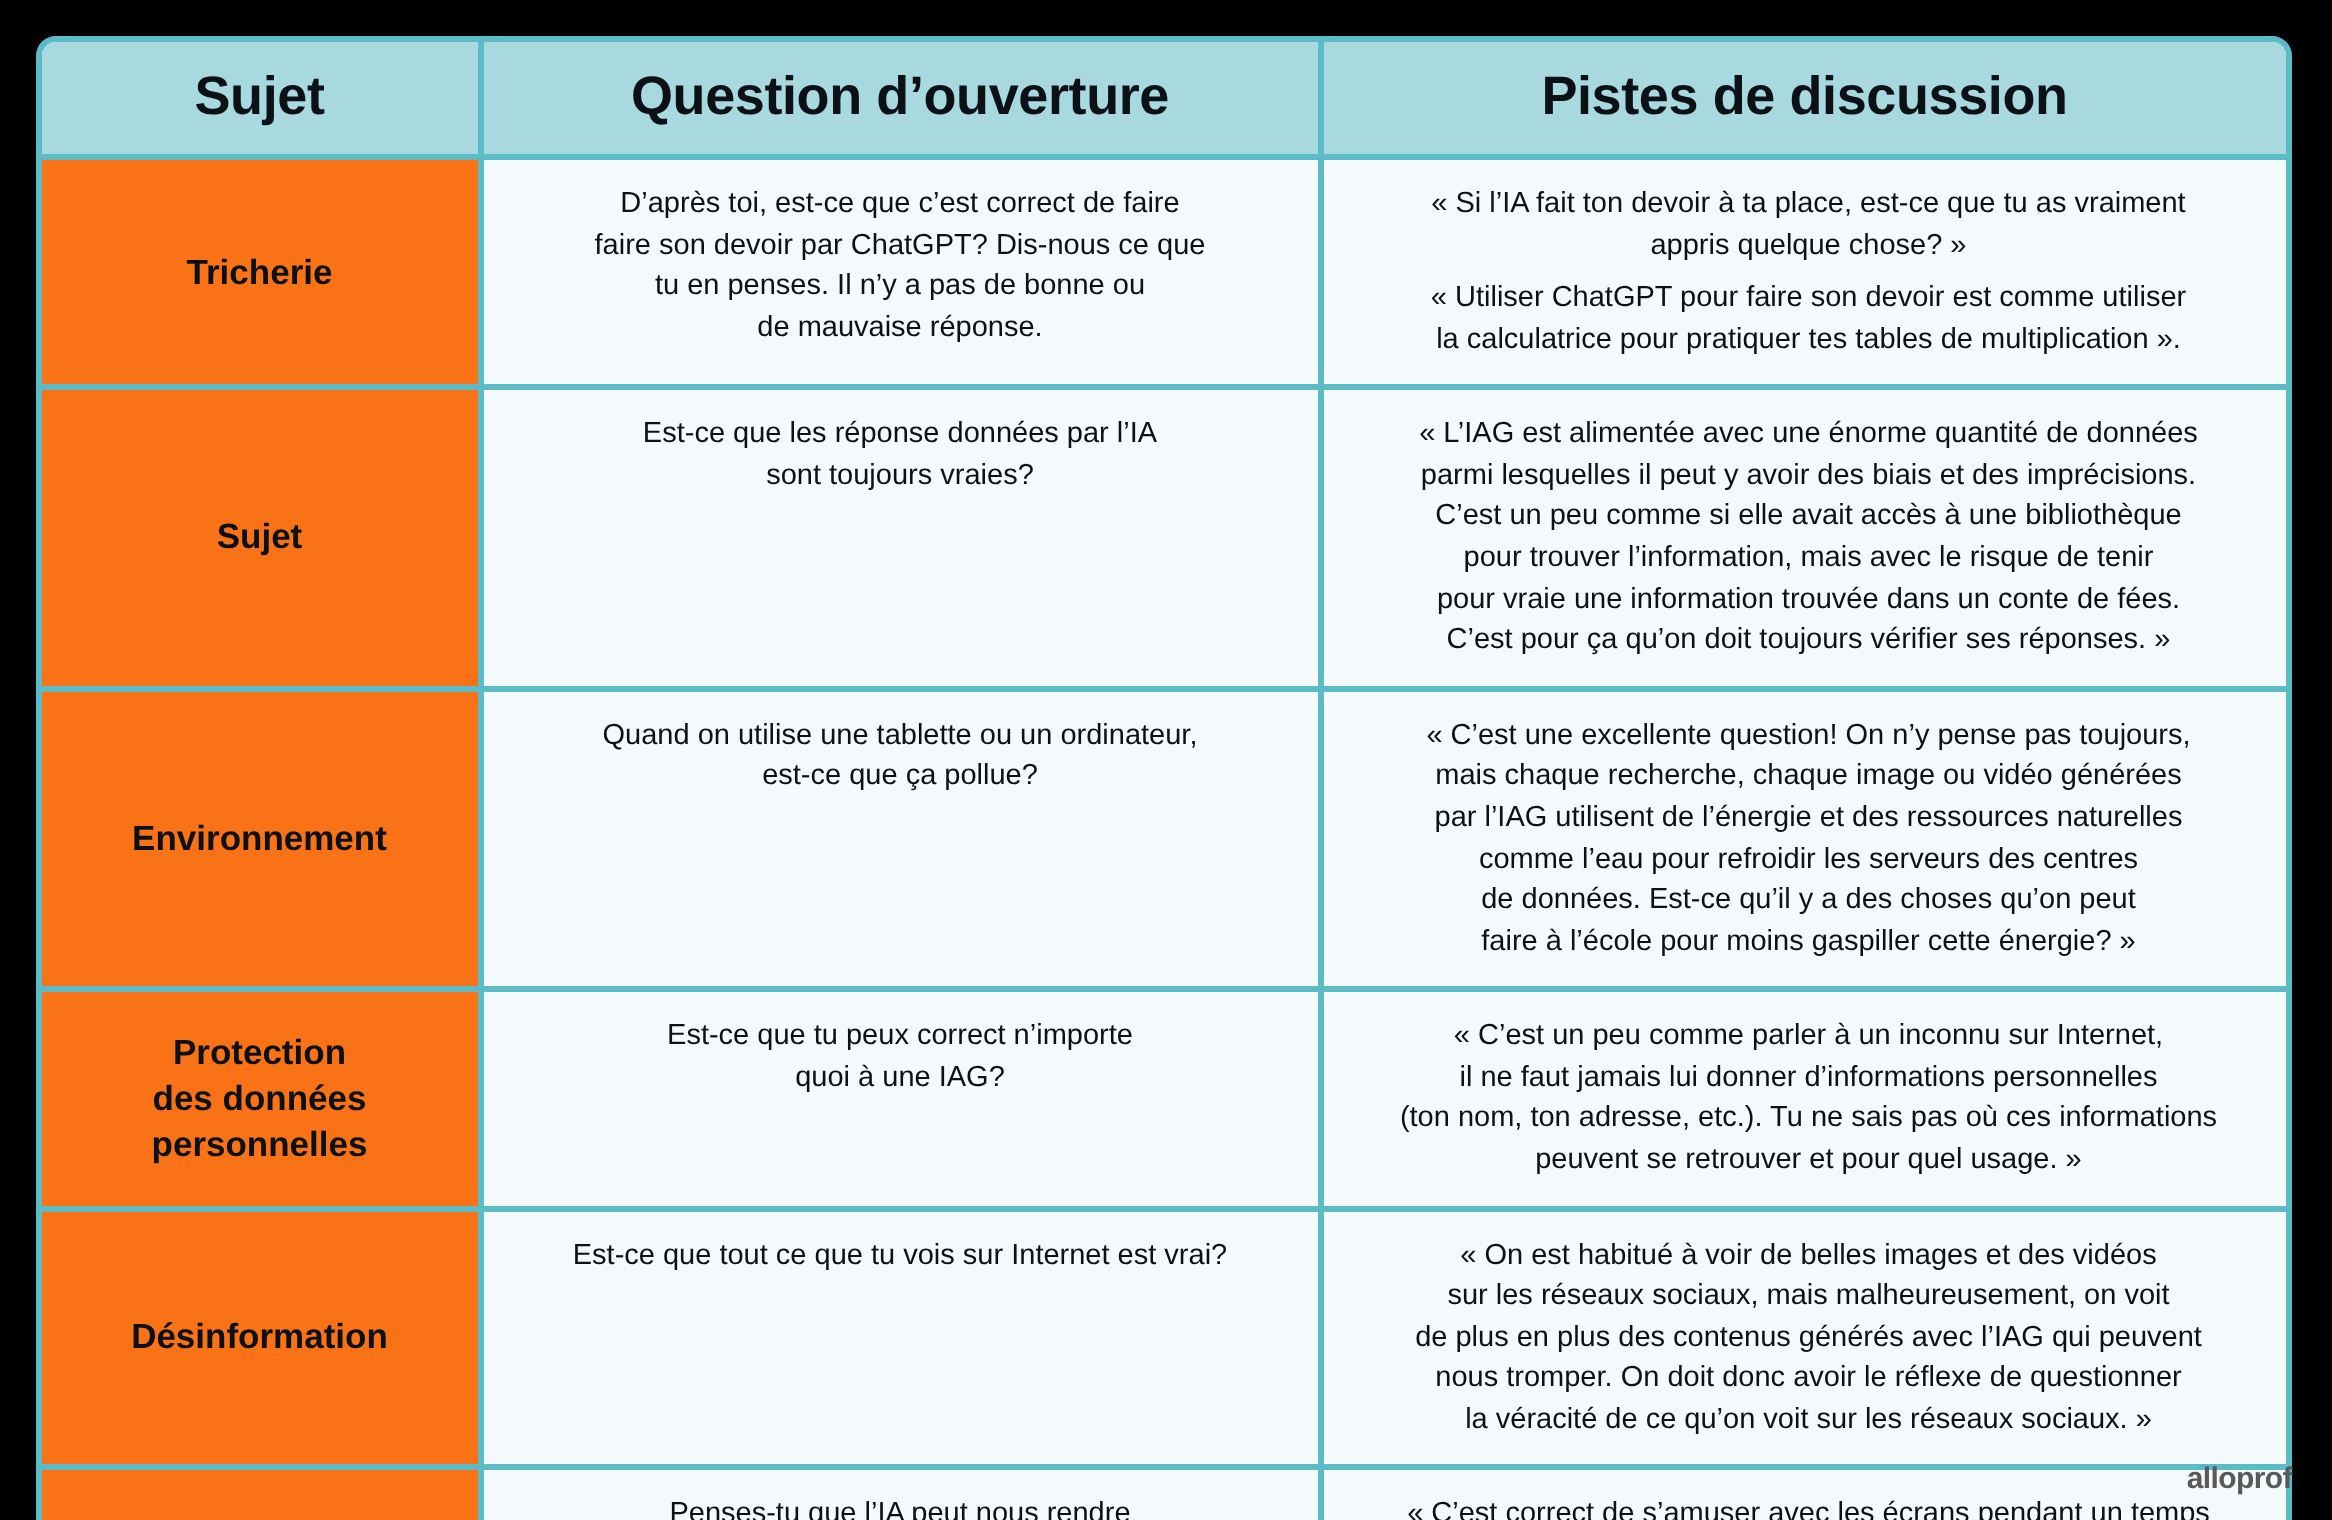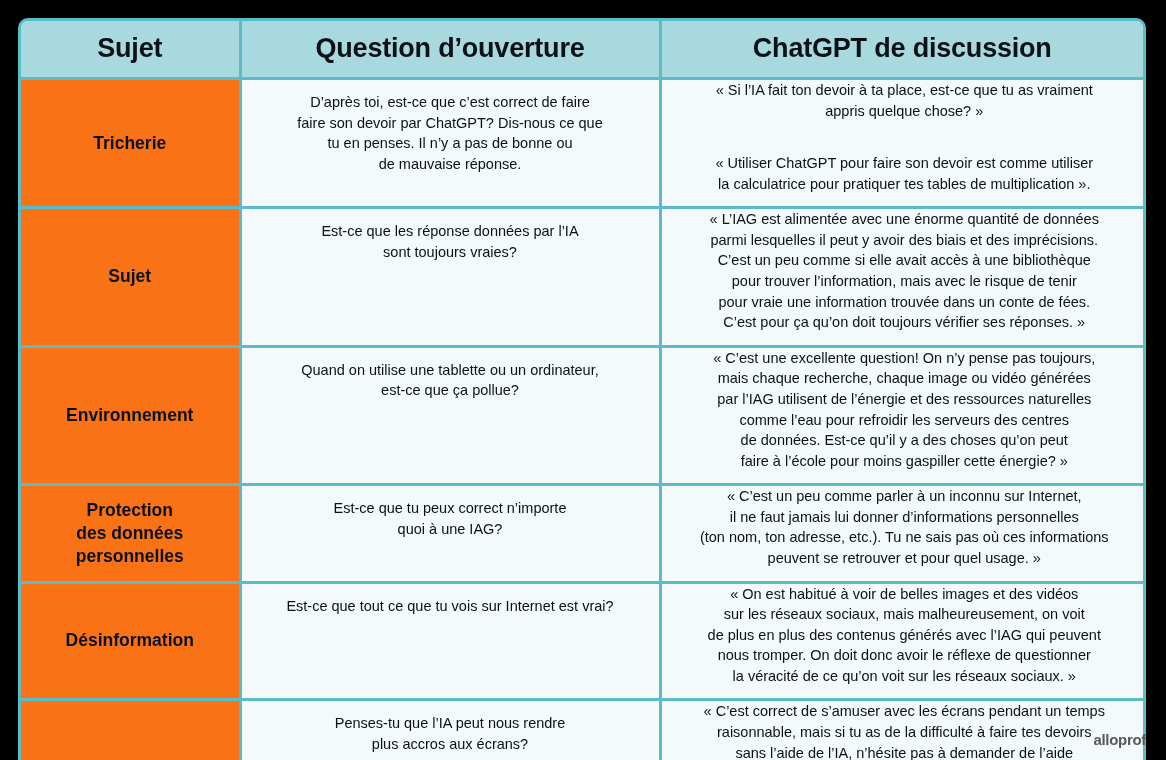--- a/index.html
+++ b/index.html
@@ -74,24 +74,24 @@
   td.question {
     background: #f4f9fb;
     font-size: 14.5px;
     line-height: 1.42;
     padding: 12px 14px 12px 14px;
   }
   td.discussion {
     background: #f4f9fb;
     font-size: 14.5px;
     line-height: 1.42;
-    padding: 0 10px 12px 14px;
+    padding: 12px 10px 12px 14px;
   }
   .para { margin: 0; white-space: pre-line; text-align: center; }
-  .para + .para { margin-top: 32px; }
+  .para + .para { margin-top: 6px; }
 
   .watermark {
     position: absolute;
     right: 20px;
     bottom: 12px;
     font-size: 15px;
     font-weight: bold;
     letter-spacing: -0.3px;
     color: #595959;
     user-select: none;
@@ -106,21 +106,21 @@
     <table class="main">
       <colgroup>
         <col class="c1">
           <col class="c2">
           <col class="c3">
       </colgroup>
       <thead>
         <tr>
           <th>Sujet</th>
           <th>Question d’ouverture</th>
-          <th>ChatGPT de discussion</th>
+          <th>Pistes de discussion</th>
         </tr>
       </thead>
       <tbody id="table-body">
           <tr>
             <td class="subject">
               <div class="para">Tricherie</div>
             </td>
             <td class="question">
               <div class="para">D’après toi, est-ce que c’est correct de faire
 faire son devoir par ChatGPT? Dis-nous ce que

